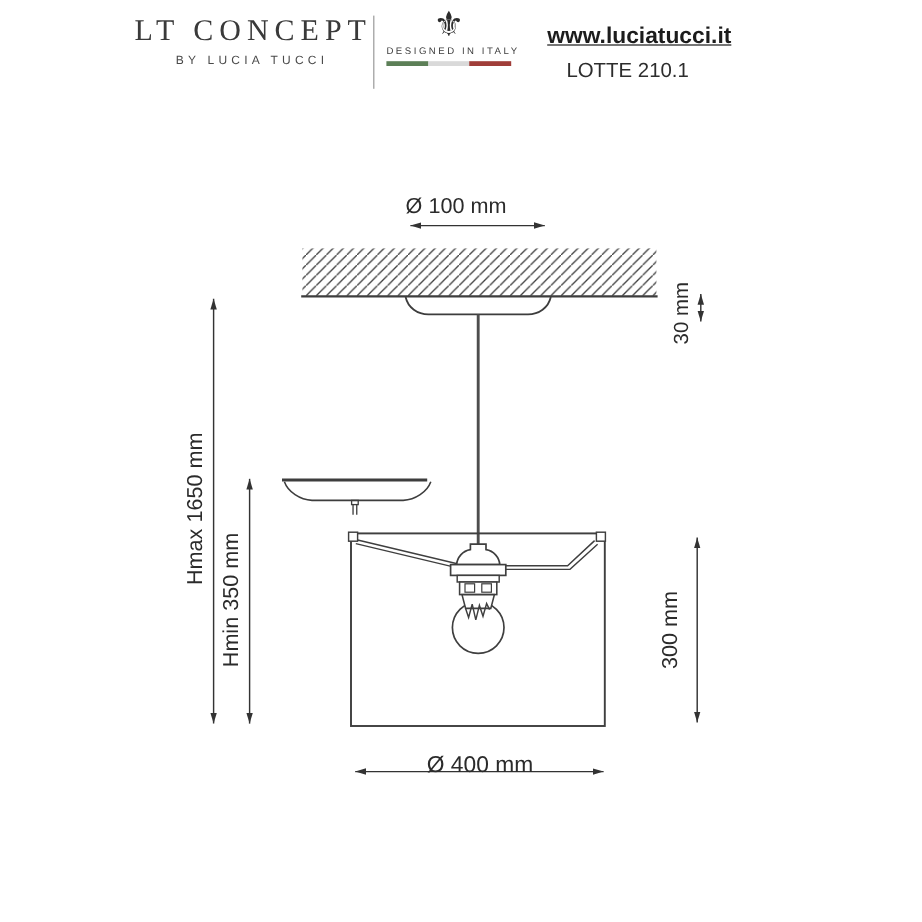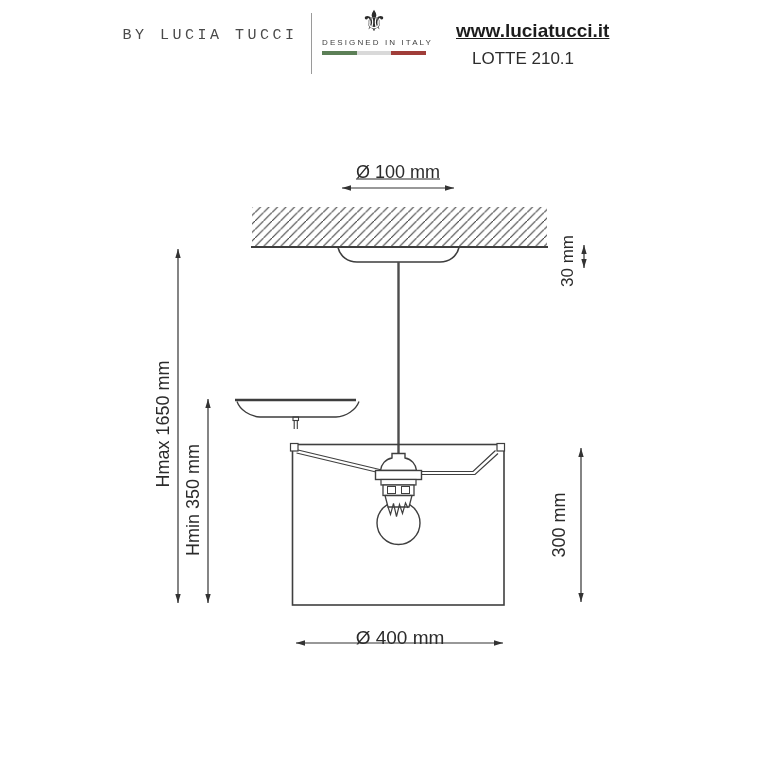--- a/index.html
+++ b/index.html
@@ -8,40 +8,41 @@
     font-family:"Liberation Sans",sans-serif;overflow:hidden;
   }
   .abs{position:absolute;}
   
   .logo{left:112px;top:12px;width:196px;text-align:center;}
   .logo-title{
     font-family:"Liberation Serif",serif;font-weight:400;
     font-size:25px;letter-spacing:5px;color:#3a3a3a;white-space:nowrap;
   }
   .logo-sub{
-    margin-top:15px;font-size:15px;letter-spacing:3.5px;color:#4a4a4a;white-space:nowrap;font-family:Liberation Mono, monospace;
+    margin-top:5px;font-size:10px;letter-spacing:3.5px;color:#4a4a4a;white-space:nowrap;
   }
   .divider{left:311px;top:13px;width:1px;height:61px;background:#9a9a9a;}
   .made{left:322px;top:6px;width:104px;text-align:center;}
   .fleur{font-size:29px;line-height:30px;color:#2c2c2c;}
   .designed{margin-top:2px;font-size:8px;letter-spacing:2.1px;color:#3e3e3e;white-space:nowrap;}
   .flag{margin-top:4px;height:4px;display:flex;}
   .flag span{flex:1;height:4px;}
   .website{left:456px;top:20px;font-size:19px;font-weight:bold;color:#1c1c1c;text-decoration:underline;}
   .model{left:441px;top:49px;font-size:17px;color:#2d2d2d;margin-left:31px;}
   
   .dim{color:#2b2b2b;font-size:18px;white-space:nowrap;}
   .hlabel{transform:translate(-50%,-50%);}
   .vlabel{transform:translate(-50%,-50%) rotate(-90deg);}
   svg{position:absolute;left:0;top:0;}
 </style>
 </head>
 <body>
 
 <div class="abs logo">
+  <div class="logo-title">LT CONCEPT</div>
   <div class="logo-sub">BY LUCIA TUCCI</div>
 </div>
 
 <div class="abs divider"></div>
 
 <div class="abs made">
   <div class="fleur">⚜</div>
   <div class="designed">DESIGNED IN ITALY</div>
   <div class="flag">
     <span style="background: rgb(92, 127, 87);"></span>
@@ -104,18 +105,18 @@
   <g stroke="#333" stroke-width="1.2" fill="none">
     <line x1="342" y1="188" x2="454" y2="188" marker-start="url(#arr)" marker-end="url(#arr)"></line>
     <line x1="584" y1="245" x2="584" y2="268" marker-start="url(#arr)" marker-end="url(#arr)"></line>
     <line x1="178" y1="249" x2="178" y2="603" marker-start="url(#arr)" marker-end="url(#arr)"></line>
     <line x1="208" y1="399" x2="208" y2="603" marker-start="url(#arr)" marker-end="url(#arr)"></line>
     <line x1="581" y1="448" x2="581" y2="602" marker-start="url(#arr)" marker-end="url(#arr)"></line>
     <line x1="296" y1="643" x2="503" y2="643" marker-start="url(#arr)" marker-end="url(#arr)"></line>
   </g>
 </svg>
 
-<div class="abs dim hlabel" style="left:398px;top:172px;text-decoration:underline;">Ø 100 mm</div>
+<div class="abs dim hlabel" style="left:380px;top:172px;">Ø 100 mm</div>
 <div class="abs dim vlabel" style="left:568px;top:261px;font-size:17px;">30 mm</div>
 <div class="abs dim vlabel" style="left:163px;top:424px;">Hmax 1650 mm</div>
 <div class="abs dim vlabel" style="left:193px;top:500px;">Hmin 350 mm</div>
 <div class="abs dim vlabel" style="left:559px;top:525px;">300 mm</div>
 <div class="abs dim hlabel" style="left:400px;top:638px;font-size:19px;">Ø 400 mm</div>
 
 </body></html>

